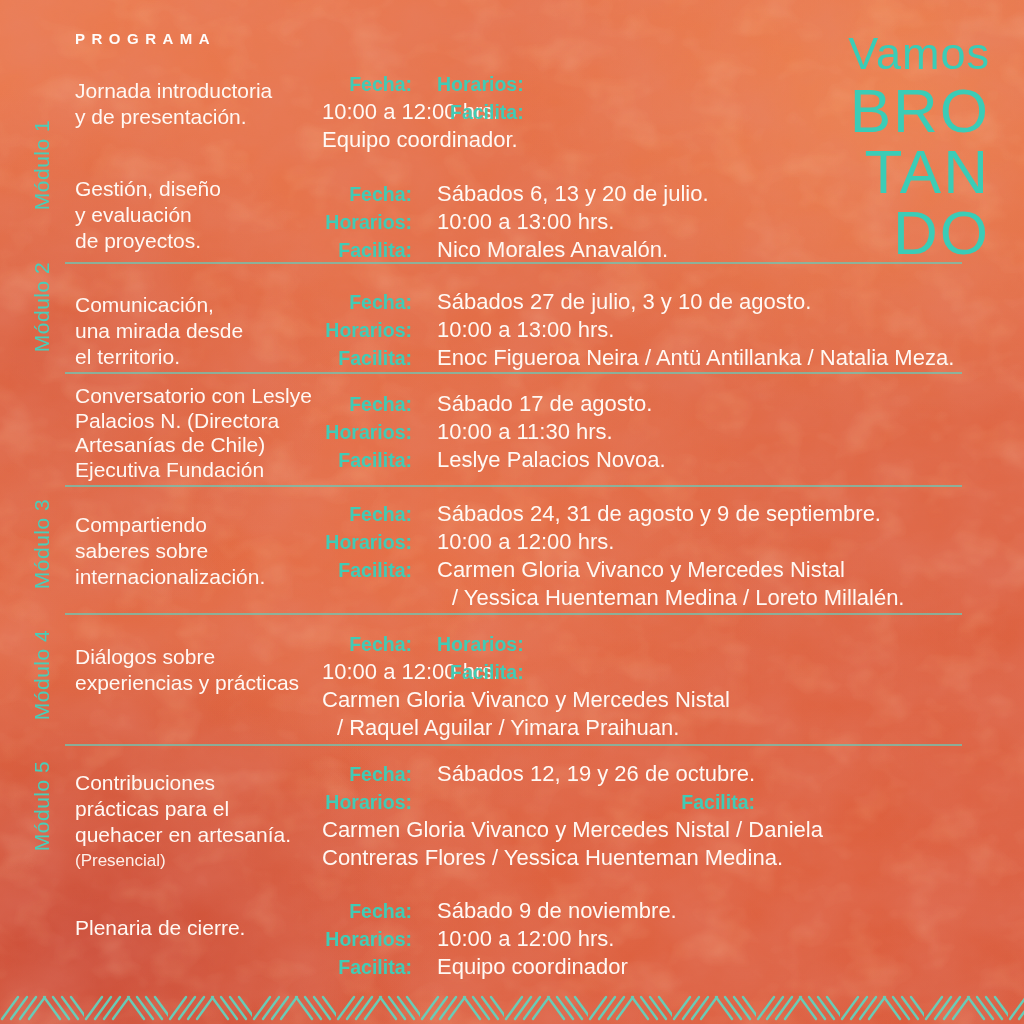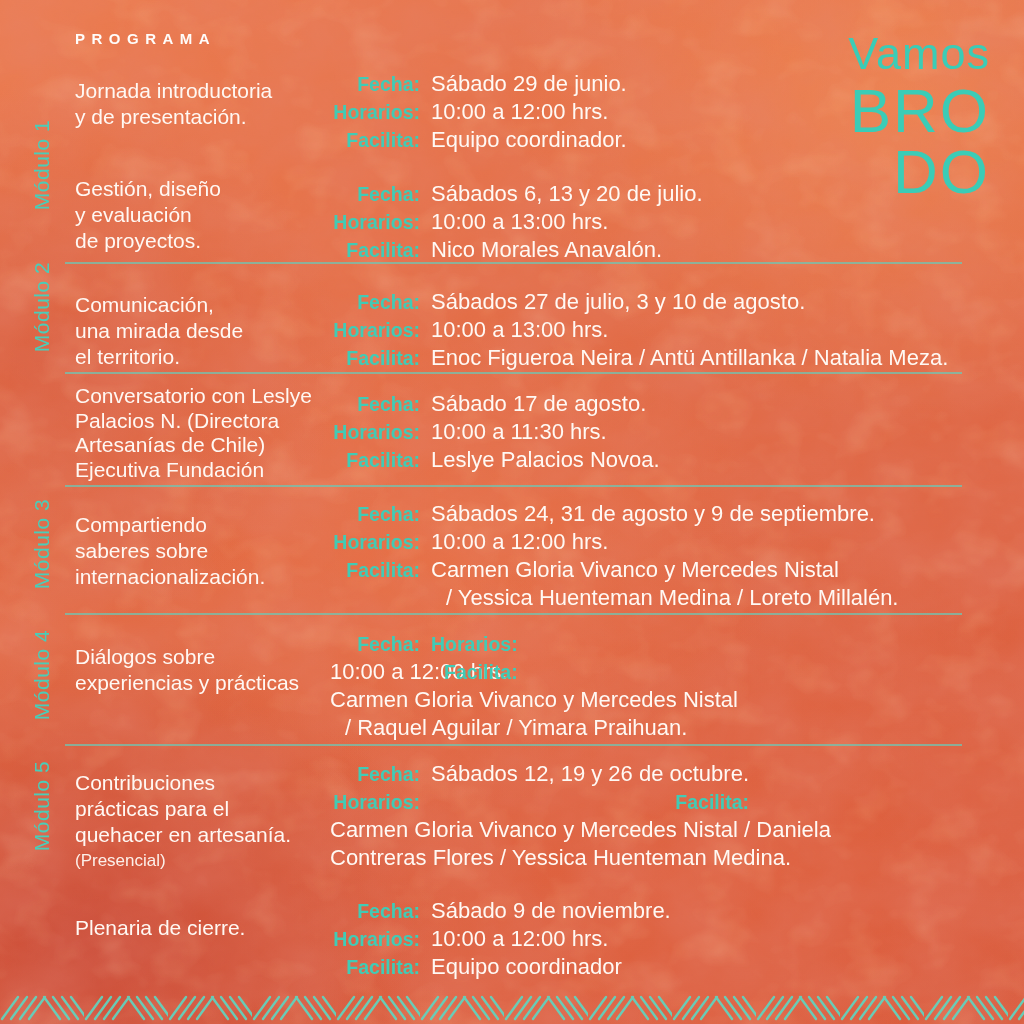--- a/index.html
+++ b/index.html
@@ -18,21 +18,21 @@
   .programa{position:absolute;left:75px;top:30px;color:#FFFDFB;font-size:15px;font-weight:700;letter-spacing:6.5px;z-index:2;}
   .logo{position:absolute;top:28px;right:34px;text-align:right;color:#3BCCB6;z-index:2;margin-left:43px;}
   .logo-vamos{font-size:45px;line-height:52px;font-weight:400;letter-spacing:1px;}
   .logo-big{font-size:62px;line-height:61px;font-weight:400;letter-spacing:2px;}
   .module-label{position:absolute;left:42px;transform:translate(-50%,-50%) rotate(-90deg);
     color:#4ACDB8;font-size:21px;letter-spacing:.5px;white-space:nowrap;z-index:2;}
   .divider{position:absolute;left:65px;width:897px;height:2px;background:#6CC7B5;opacity:.72;z-index:2;}
   .session{position:absolute;left:0;width:1024px;z-index:2;}
   .title{position:absolute;left:75px;width:270px;color:#FFF8F3;font-size:21px;line-height:26px;white-space:nowrap;}
   .note{font-size:17px;opacity:.95;}
-  .meta{position:absolute;left:330px;top:0;display:grid;grid-template-columns:90px auto;column-gap:11px;}
+  .meta{position:absolute;left:322px;top:0;display:grid;grid-template-columns:90px auto;column-gap:25px;}
   .lbl{color:#41CBB5;font-size:19.5px;font-weight:700;text-align:right;line-height:28px;}
   .val{color:#FFF9F4;font-size:22px;line-height:28px;white-space:nowrap;}
   .l2i{padding-left:15px;}
   .zigzag{position:absolute;left:0;top:994px;z-index:2;}
 </style>
 </head>
 <body>
 
 <div class="poster">
 
@@ -47,20 +47,21 @@
     </filter>
     <rect width="1024" height="1024" filter="url(#t1)" opacity="0.5" style="mix-blend-mode:multiply"></rect>
     <rect width="1024" height="1024" filter="url(#t2)" opacity="0.45" style="mix-blend-mode:screen"></rect>
   </svg>
 
   <div class="programa">PROGRAMA</div>
 
   <div class="logo">
     <div class="logo-vamos">Vamos</div>
     <div class="logo-big">BRO</div>
+    <div class="logo-big">TAN</div>
     <div class="logo-big">DO</div>
   </div>
 
   <div class="module-label" style="top:165px">Módulo 1</div>
   <div class="module-label" style="top:307px">Módulo 2</div>
   <div class="module-label" style="top:544px">Módulo 3</div>
   <div class="module-label" style="top:675px">Módulo 4</div>
   <div class="module-label" style="top:806px">Módulo 5</div>
 
   <div class="divider" style="top:262px"></div>
@@ -69,21 +70,20 @@
   <div class="divider" style="top:613px"></div>
   <div class="divider" style="top:744px"></div>
 
   <div class="session" style="top:70px">
     <div class="title" style="top:8px">
       <div>Jornada introductoria</div>
       <div>y de presentación.</div>
     </div>
     <div class="meta">
       <div class="lbl">Fecha:</div>
-      <div class="val">Sábado 29 de junio.</div>
       <div class="lbl">Horarios:</div>
       <div class="val">10:00 a 12:00 hrs.</div>
       <div class="lbl">Facilita:</div>
       <div class="val">Equipo coordinador.</div>
     </div>
   </div>
 
   <div class="session" style="top:180px">
     <div class="title" style="top:-4px">
       <div>Gestión, diseño</div>

